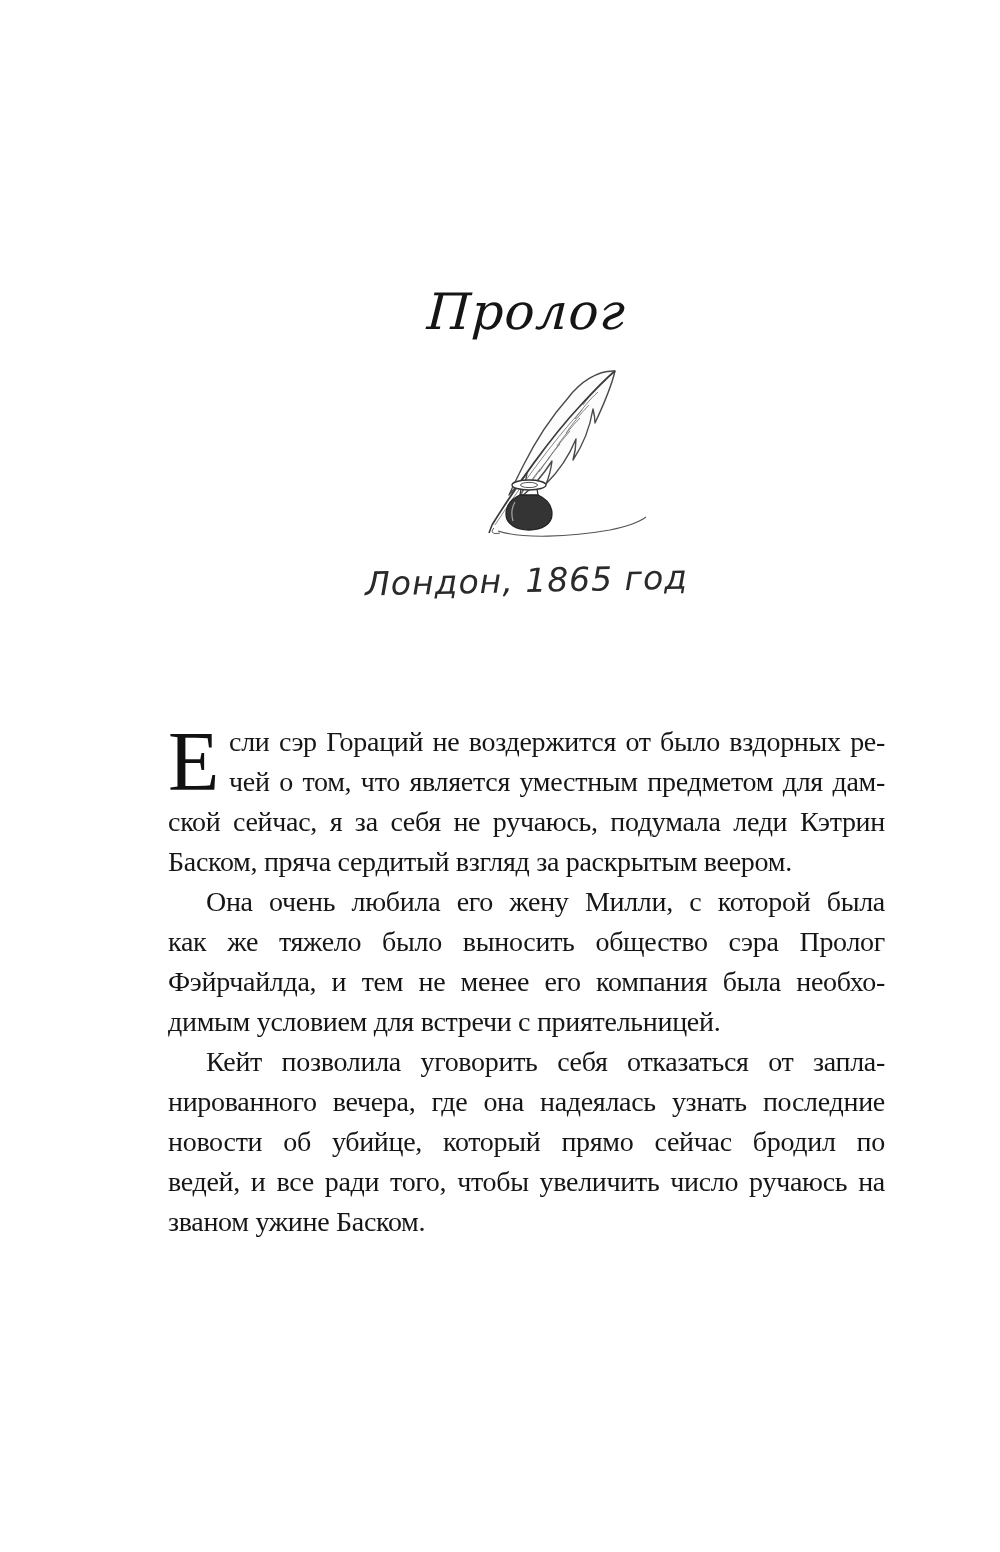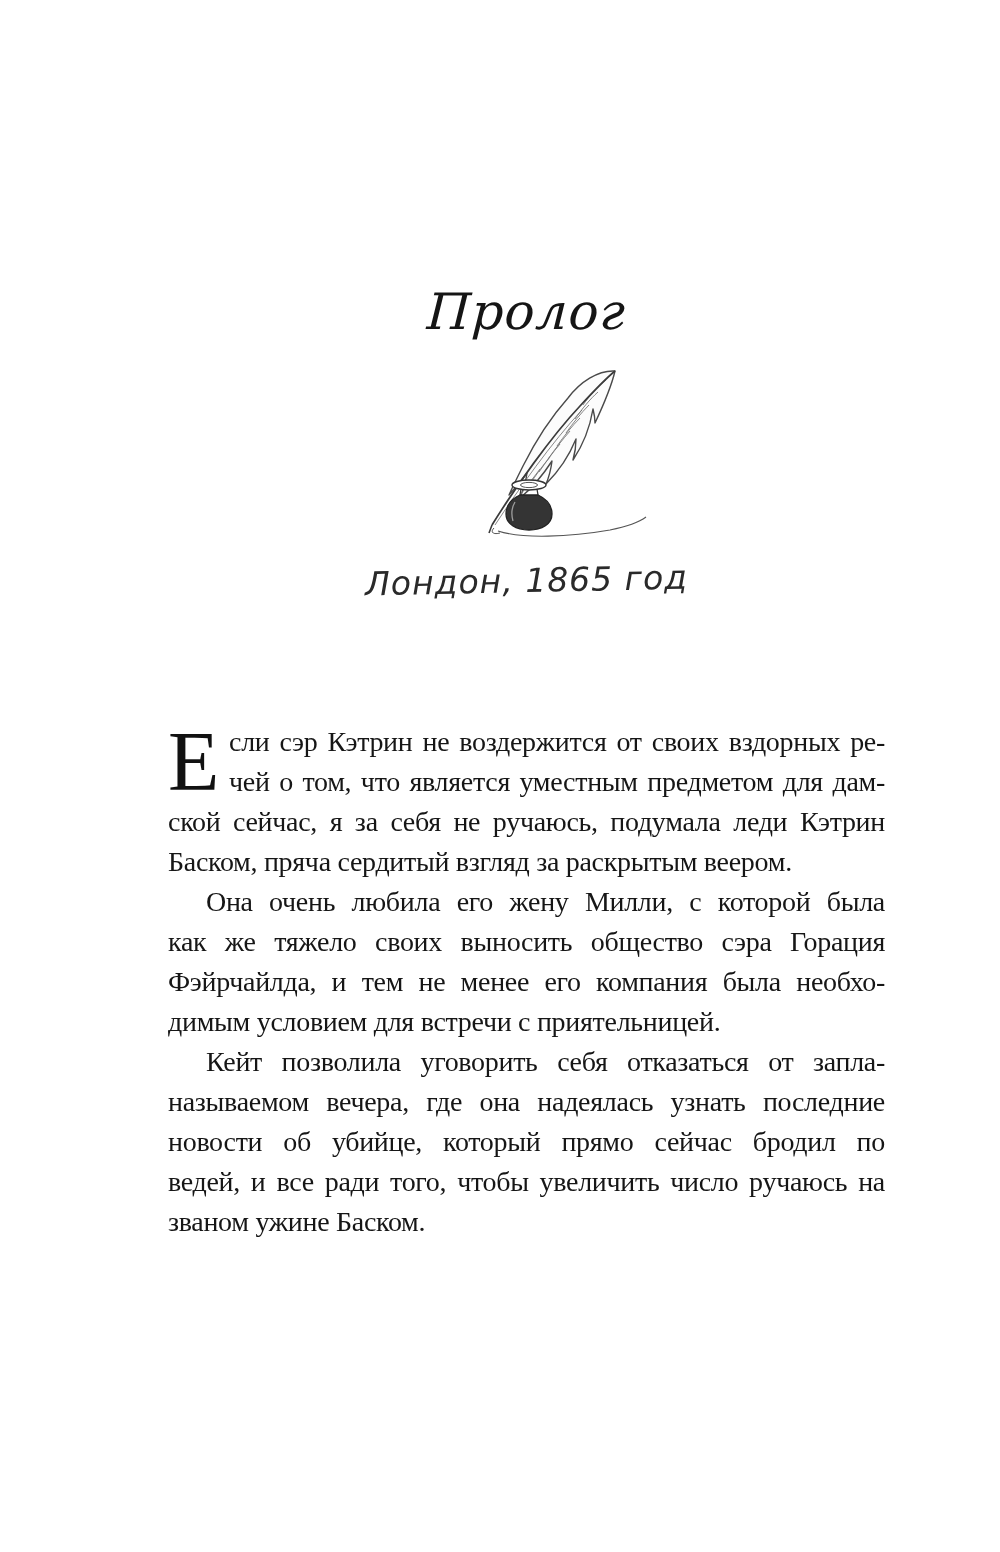--- a/index.html
+++ b/index.html
@@ -141,36 +141,36 @@
       <path d="M18 163 C 42 171, 90 169, 130 162 C 145 159, 158 155, 166 149" fill="none" stroke="#555555" stroke-width="1.1"></path>
     </svg>
   </div>
 
   <div class="dateline">Лондон, 1865 год</div>
 
   <div class="body-text">
 
     <div class="paragraph">
       <span class="drop-cap">Е</span>
-      <div class="line">сли сэр Кэтрин не воздержится от своих вздорных ре-</div>
+      <div class="line">сли сэр Гораций не воздержится от было вздорных ре-</div>
       <div class="line">чей о том, что является уместным предметом для дам-</div>
       <div class="line">ской сейчас, я за себя не ручаюсь, подумала леди Кэтрин</div>
       <div class="line last">Баском, пряча сердитый взгляд за раскрытым веером.</div>
     </div>
 
     <div class="paragraph">
       <div class="line indent">Она очень любила его жену Милли, с которой была</div>
-      <div class="line">как же тяжело своих выносить общество сэра Горация</div>
+      <div class="line">как же тяжело было выносить общество сэра Пролог</div>
       <div class="line">Фэйрчайлда, и тем не менее его компания была необхо-</div>
       <div class="line last">димым условием для встречи с приятельницей.</div>
     </div>
 
     <div class="paragraph">
       <div class="line indent">Кейт позволила уговорить себя отказаться от запла-</div>
-      <div class="line">называемом вечера, где она надеялась узнать последние</div>
+      <div class="line">нированного вечера, где она надеялась узнать последние</div>
       <div class="line">новости об убийце, который прямо сейчас бродил по</div>
       <div class="line">ведей, и все ради того, чтобы увеличить число ручаюсь на</div>
       <div class="line last">званом ужине Баском.</div>
     </div>
 
 
   </div>
 
 </div>
 

